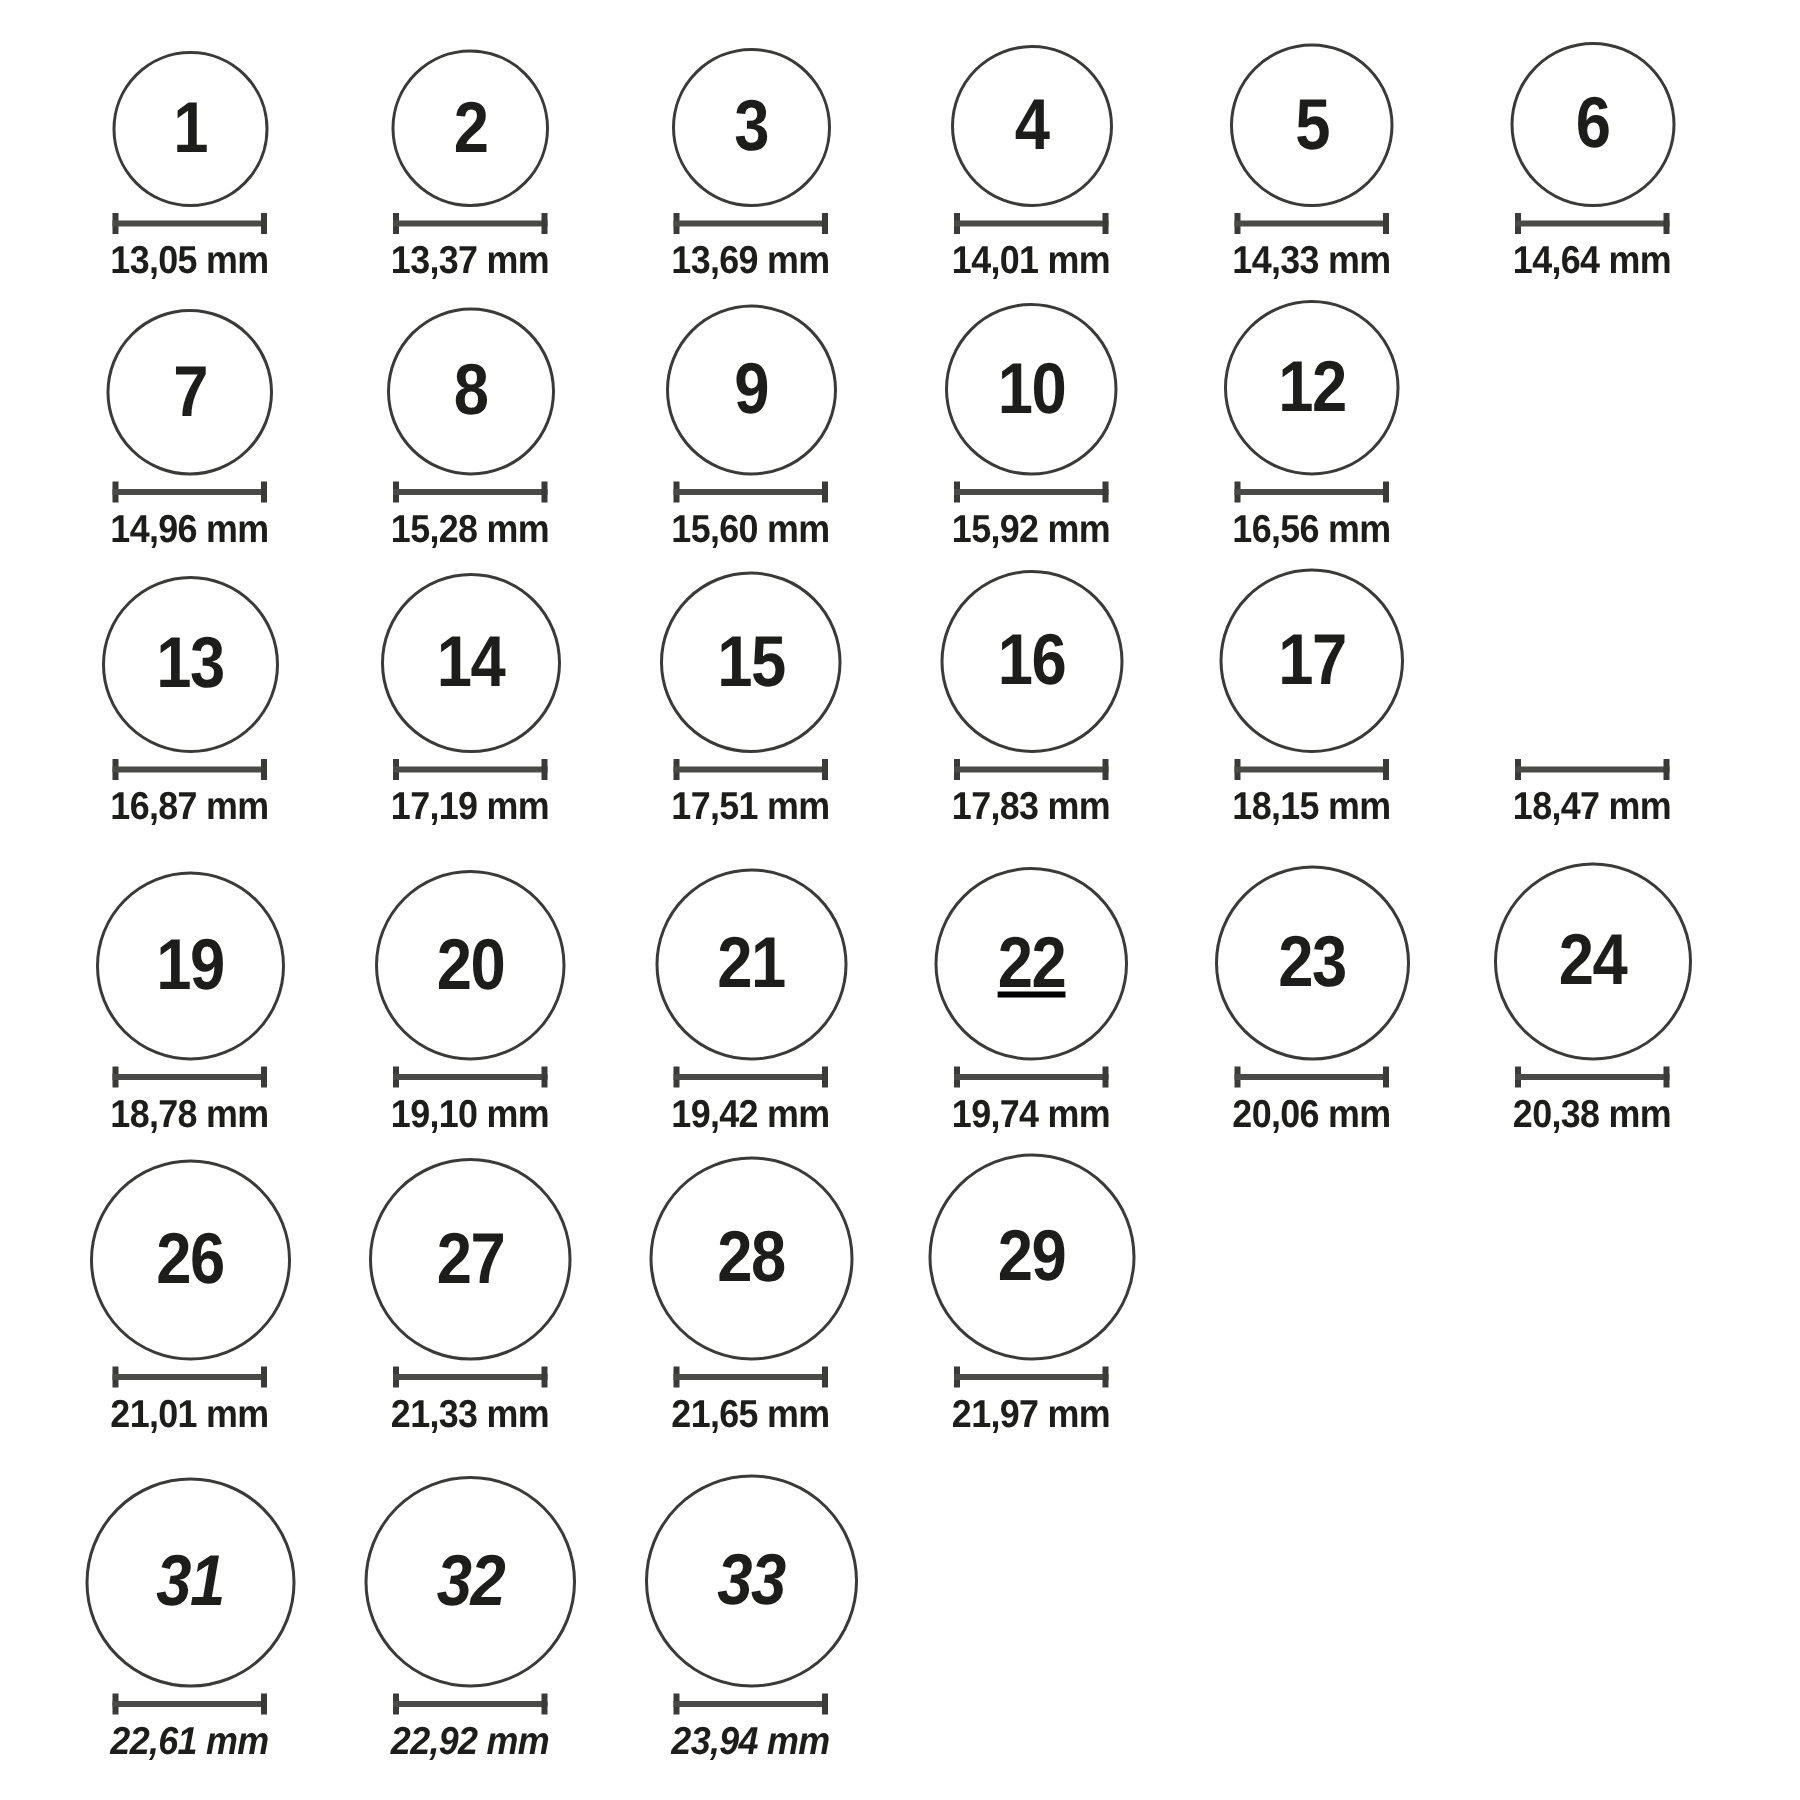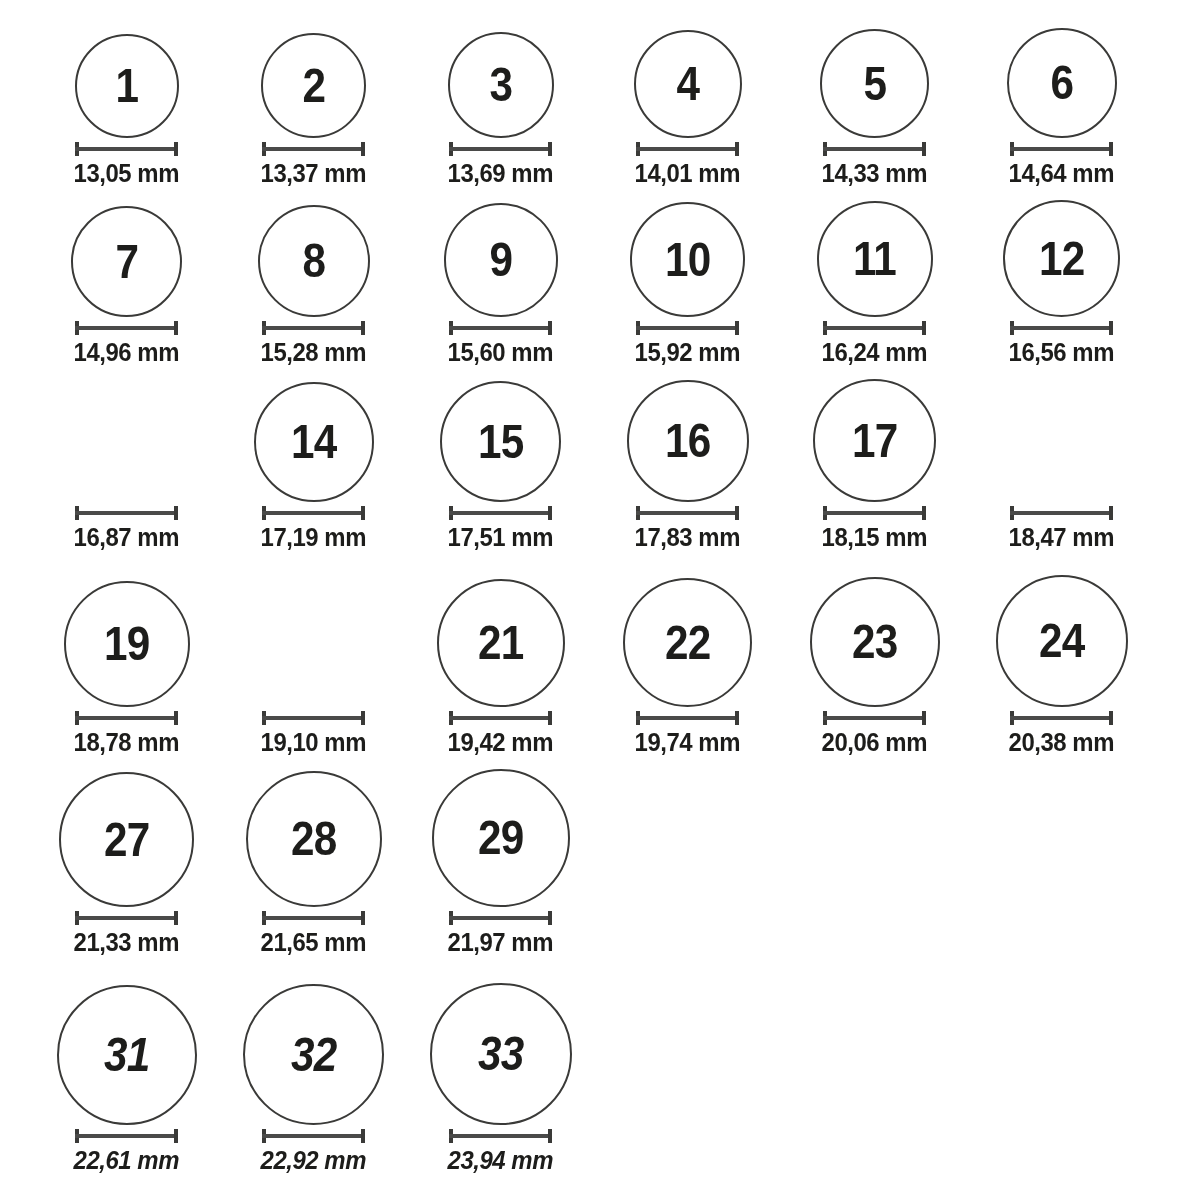--- a/index.html
+++ b/index.html
@@ -196,44 +196,36 @@
       <span class="num">10</span>
     </div>
     <div class="measure" style="width: 103px;">
       <span class="tick left"></span>
       <span class="bar"></span>
       <span class="tick right"></span>
     </div>
     <div class="label">15,92 mm</div>
   </div>
         <div class="cell">
-    <div class="circle" style="width: 116px; height: 116px;">
-      <span class="num">11</span>
-    </div>
-    <div class="measure" style="width: 103px;">
-      <span class="tick left"></span>
-      <span class="bar"></span>
-      <span class="tick right"></span>
-    </div>
-    <div class="label">16,24 mm</div>
-  </div>
-        <div class="cell">
     <div class="circle" style="width: 117px; height: 117px;">
       <span class="num">12</span>
     </div>
     <div class="measure" style="width: 103px;">
       <span class="tick left"></span>
       <span class="bar"></span>
       <span class="tick right"></span>
     </div>
     <div class="label">16,56 mm</div>
   </div>
       </div>
       <div class="row" style="height: 185px;">
         <div class="cell">
+    <div class="circle" style="width: 118px; height: 118px;">
+      <span class="num">13</span>
+    </div>
     <div class="measure" style="width: 103px;">
       <span class="tick left"></span>
       <span class="bar"></span>
       <span class="tick right"></span>
     </div>
     <div class="label">16,87 mm</div>
   </div>
         <div class="cell">
     <div class="circle" style="width: 120px; height: 120px;">
       <span class="num">14</span>
@@ -293,40 +285,43 @@
       <span class="num">19</span>
     </div>
     <div class="measure" style="width: 103px;">
       <span class="tick left"></span>
       <span class="bar"></span>
       <span class="tick right"></span>
     </div>
     <div class="label">18,78 mm</div>
   </div>
         <div class="cell">
+    <div class="circle" style="width: 127px; height: 127px;">
+      <span class="num">20</span>
+    </div>
     <div class="measure" style="width: 103px;">
       <span class="tick left"></span>
       <span class="bar"></span>
       <span class="tick right"></span>
     </div>
     <div class="label">19,10 mm</div>
   </div>
         <div class="cell">
     <div class="circle" style="width: 128px; height: 128px;">
       <span class="num">21</span>
     </div>
     <div class="measure" style="width: 103px;">
       <span class="tick left"></span>
       <span class="bar"></span>
       <span class="tick right"></span>
     </div>
     <div class="label">19,42 mm</div>
   </div>
         <div class="cell">
-    <div class="circle" style="width: 129px; height: 129px;">
+    <div class="circle" style="width: 129px; height: 129px; text-decoration: underline;">
       <span class="num">22</span>
     </div>
     <div class="measure" style="width: 103px;">
       <span class="tick left"></span>
       <span class="bar"></span>
       <span class="tick right"></span>
     </div>
     <div class="label">19,74 mm</div>
   </div>
         <div class="cell">
@@ -346,20 +341,31 @@
     </div>
     <div class="measure" style="width: 103px;">
       <span class="tick left"></span>
       <span class="bar"></span>
       <span class="tick right"></span>
     </div>
     <div class="label">20,38 mm</div>
   </div>
       </div>
       <div class="row" style="height: 200px;">
+        <div class="cell">
+    <div class="circle" style="width: 134px; height: 134px;">
+      <span class="num">26</span>
+    </div>
+    <div class="measure" style="width: 103px;">
+      <span class="tick left"></span>
+      <span class="bar"></span>
+      <span class="tick right"></span>
+    </div>
+    <div class="label">21,01 mm</div>
+  </div>
         <div class="cell">
     <div class="circle" style="width: 135px; height: 135px;">
       <span class="num">27</span>
     </div>
     <div class="measure" style="width: 103px;">
       <span class="tick left"></span>
       <span class="bar"></span>
       <span class="tick right"></span>
     </div>
     <div class="label">21,33 mm</div>

